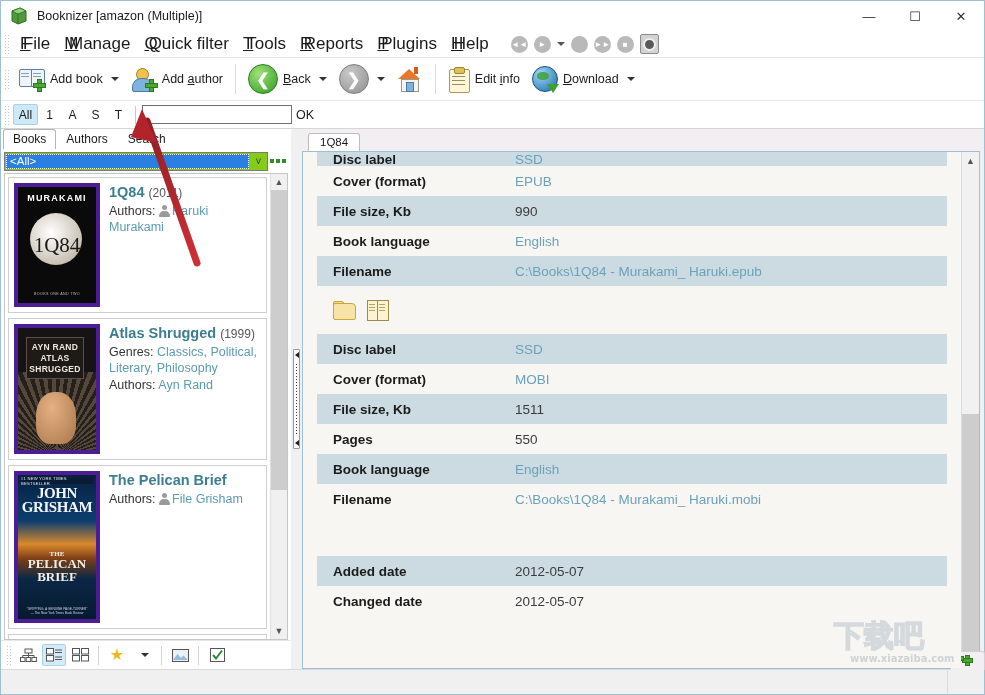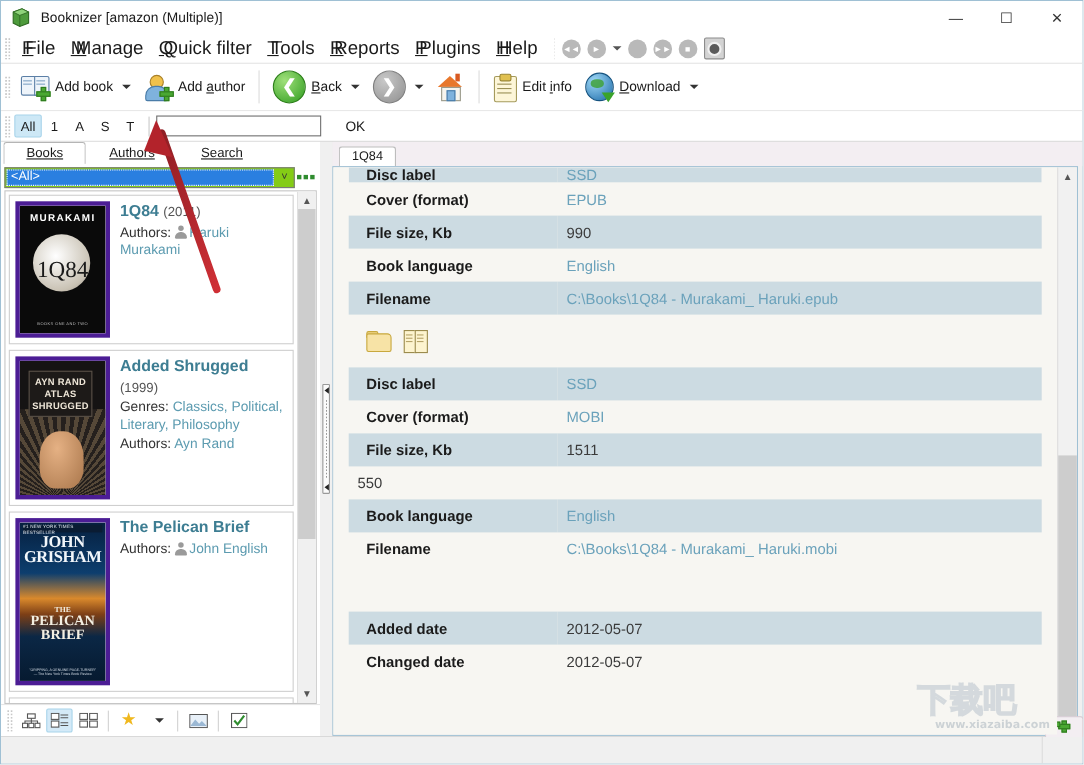--- a/index.html
+++ b/index.html
@@ -102,37 +102,37 @@
     height:27px;flex:0 0 27px;background:#ffffff;display:flex;align-items:center;
     border-top:1px solid #e8e8e8;border-bottom:1px solid #d6d6d6;
   }
   .qf-letter{min-width:17px;height:19px;display:flex;align-items:center;justify-content:center;
      font-size:12px;padding:0 3px;color:#1a1a1a;cursor:default;}
   .qf-letter.active{background:#cde8f6;border:1px solid #a8d4ea;border-radius:2px;}
   .qf-vsep{width:1px;height:18px;background:#c9c9c9;margin:0 5px;}
   .qf-input{
     width:150px;height:19px;border:1px solid #6f6f6f;background:#fff;margin-left:1px;
     font-family:"Liberation Sans",sans-serif;font-size:12px;padding:0 3px;box-sizing:border-box;outline:none;}
-  .qf-ok{margin-left:22px;font-size:12.5px;color:#1a1a1a;cursor:default;}
+  .qf-ok{margin-left:4px;font-size:12.5px;color:#1a1a1a;cursor:default;}
 
   
   .body{flex:1 1 auto;display:flex;min-height:0;background:#f0f0f0;position:relative;}
   .leftpane{width:290px;flex:0 0 290px;display:flex;flex-direction:column;min-height:0;background:#fff;}
   .splitter{width:11px;flex:0 0 11px;background:#f0f0f0;position:relative;cursor:col-resize;}
   .split-grip{position:absolute;left:2px;top:50%;transform:translateY(-50%);
      width:7px;height:100px;background:#fbfbfb;border:1px solid #9a9a9a;border-radius:1px;
      display:flex;flex-direction:column;align-items:center;justify-content:space-between;padding:2px 0;box-sizing:border-box;}
   .split-grip .dots{width:1px;height:72px;background-image:radial-gradient(#333 .6px,transparent .6px);
      background-size:2px 3px;}
   .split-grip .ar{width:0;height:0;border-top:3px solid transparent;border-bottom:3px solid transparent;border-right:4px solid #222;}
   .rightpane{flex:1 1 auto;display:flex;flex-direction:column;min-width:0;}
 
   
   .ltabs{height:20px;flex:0 0 20px;display:flex;align-items:flex-end;background:#fff;padding-left:2px;}
-  .ltab{padding:2px 20px 3px;font-size:12px;color:#1a1a1a;border:1px solid transparent;border-bottom:none;cursor:default;text-decoration:underline;}
+  .ltab{padding:2px 9px 3px;font-size:12px;color:#1a1a1a;border:1px solid transparent;border-bottom:none;cursor:default;}
   .ltab.active{background:#fff;border-color:#b5b5b5;border-radius:3px 3px 0 0;}
 
   .lfilter{height:24px;flex:0 0 24px;display:flex;align-items:center;padding:2px 3px;background:#fff;box-sizing:border-box;}
   .combo{flex:1 1 auto;height:19px;border:1px solid #7a7a7a;background:#84cc16;display:flex;align-items:center;box-sizing:border-box;}
   .combo-val{flex:1 1 auto;height:15px;margin:1px;background:#2a7fe0;color:#fff;font-size:11.5px;
      display:flex;align-items:center;padding-left:3px;border:1px dotted #fff;box-sizing:border-box;}
   .combo-btn{width:17px;height:17px;display:flex;align-items:center;justify-content:center;color:#333;font-size:10px;}
   .dots3{width:20px;display:flex;align-items:center;justify-content:center;gap:2px;}
   .dots3 span{width:4px;height:4px;background:#2f8c2f;display:block;}
 
@@ -426,21 +426,21 @@
                 <div class="fig"></div>
                 <div class="plate">
                   <div class="pt" style="top:4px">AYN RAND</div>
                   <div class="pt" style="top:15px">ATLAS</div>
                   <div class="pt" style="top:26px">SHRUGGED</div>
                 </div>
               </div>
             </div>
             <div class="bk-meta">
               <div class="bk-title">
-                <span>Added Shrugged</span>
+                <span>Atlas Shrugged</span>
                 <span class="bk-year">(1999)</span>
               </div>
               <div class="bk-row">
                 <span>Genres:</span>
                 <span class="bk-link">Classics, Political, Literary, Philosophy</span>
               </div>
               <div class="bk-row">
                 <span>Authors:</span>
                 <span class="bk-link">Ayn Rand</span>
               </div>
@@ -455,21 +455,21 @@
                 <div class="tt"><small>THE</small>PELICAN<br>BRIEF</div>
                 <div class="blurb">"GRIPPING, A GENUINE PAGE-TURNER"<br>— The New York Times Book Review</div>
               </div>
             </div>
             <div class="bk-meta">
               <div class="bk-title">
                 <span>The Pelican Brief</span>
               </div>
               <div class="bk-row">
                 <span>Authors:</span>
-                <span class="person-glyph"></span><span class="bk-link">John English</span>
+                <span class="person-glyph"></span><span class="bk-link">File Grisham</span>
               </div>
             </div>
           </div>
 
           <div class="bookcard" style="margin-bottom:0">
             <div class="cover" style="height:20px">
               <div class="cv-jobs">
                 <div class="jt">Steve Jobs</div>
                 <div class="js">by Walter Isaacson</div>
                 <div class="ph"></div>
@@ -607,20 +607,21 @@
           </div>
           <div class="drow">
             <div class="dlabel">Cover (format)</div>
             <div class="dvalue link">MOBI</div>
           </div>
           <div class="drow shade">
             <div class="dlabel">File size, Kb</div>
             <div class="dvalue">1511</div>
           </div>
           <div class="drow">
+            <div class="dlabel">Pages</div>
             <div class="dvalue">550</div>
           </div>
           <div class="drow shade">
             <div class="dlabel">Book language</div>
             <div class="dvalue link">English</div>
           </div>
           <div class="drow">
             <div class="dlabel">Filename</div>
             <div class="dvalue link">C:\Books\1Q84 - Murakami_ Haruki.mobi</div>
           </div>

